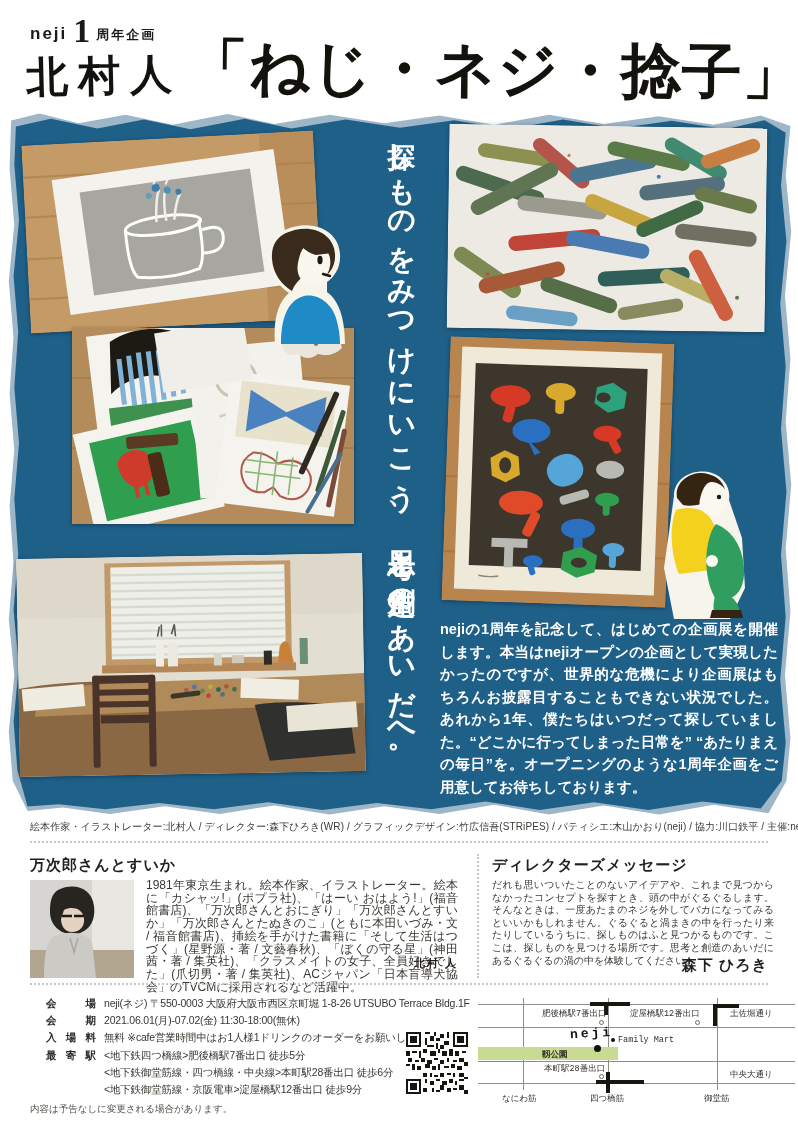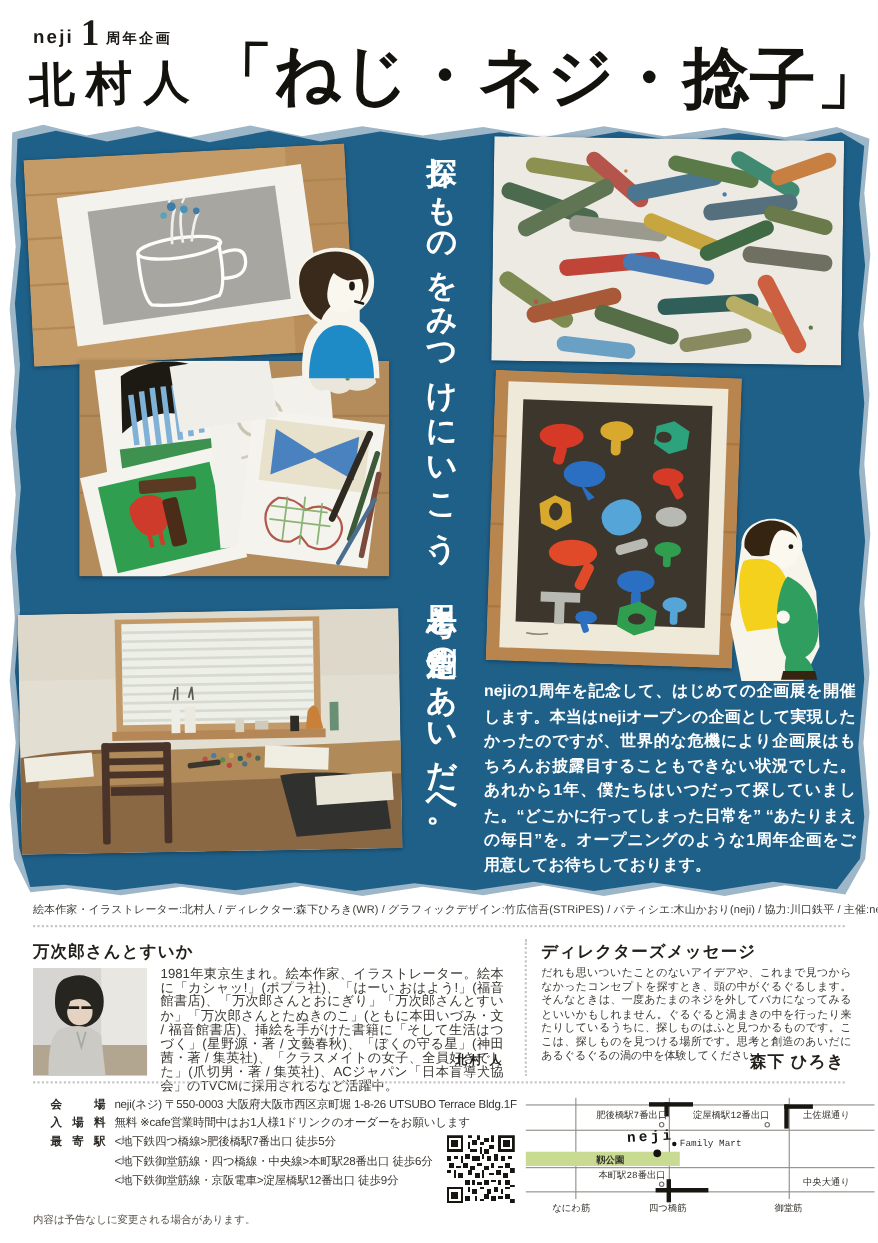--- a/index.html
+++ b/index.html
@@ -394,20 +394,24 @@
   <div class="sec-heading message-heading">ディレクターズメッセージ</div>
   <div class="message-body">だれも思いついたことのないアイデアや、これまで見つからなかったコンセプトを探すとき、頭の中がぐるぐるします。そんなときは、一度あたまのネジを外してバカになってみるといいかもしれません。ぐるぐると渦まきの中を行ったり来たりしているうちに、探しものはふと見つかるものです。ここは、探しものを見つける場所です。思考と創造のあいだにあるぐるぐるの渦の中を体験してください。</div>
   <div class="message-sign">森下 ひろき</div>
 
   <div class="dotted-h dot2"></div>
 
   <div class="info">
     <div class="info-row">
       <span class="info-label">会場</span>
       <span class="info-value">neji(ネジ) 〒550-0003 大阪府大阪市西区京町堀 1-8-26 UTSUBO Terrace Bldg.1F</span>
+    </div>
+    <div class="info-row">
+      <span class="info-label">会期</span>
+      <span class="info-value">2021.06.01(月)-07.02(金) 11:30-18:00(無休)</span>
     </div>
     <div class="info-row">
       <span class="info-label">入場料</span>
       <span class="info-value">無料 ※cafe営業時間中はお1人様1ドリンクのオーダーをお願いします</span>
     </div>
     <div class="info-row">
       <span class="info-label">最寄駅</span>
       <span class="info-value">&lt;地下鉄四つ橋線&gt;肥後橋駅7番出口 徒歩5分</span>
     </div>
     <div class="station-extra">&lt;地下鉄御堂筋線・四つ橋線・中央線&gt;本町駅28番出口 徒歩6分</div>

